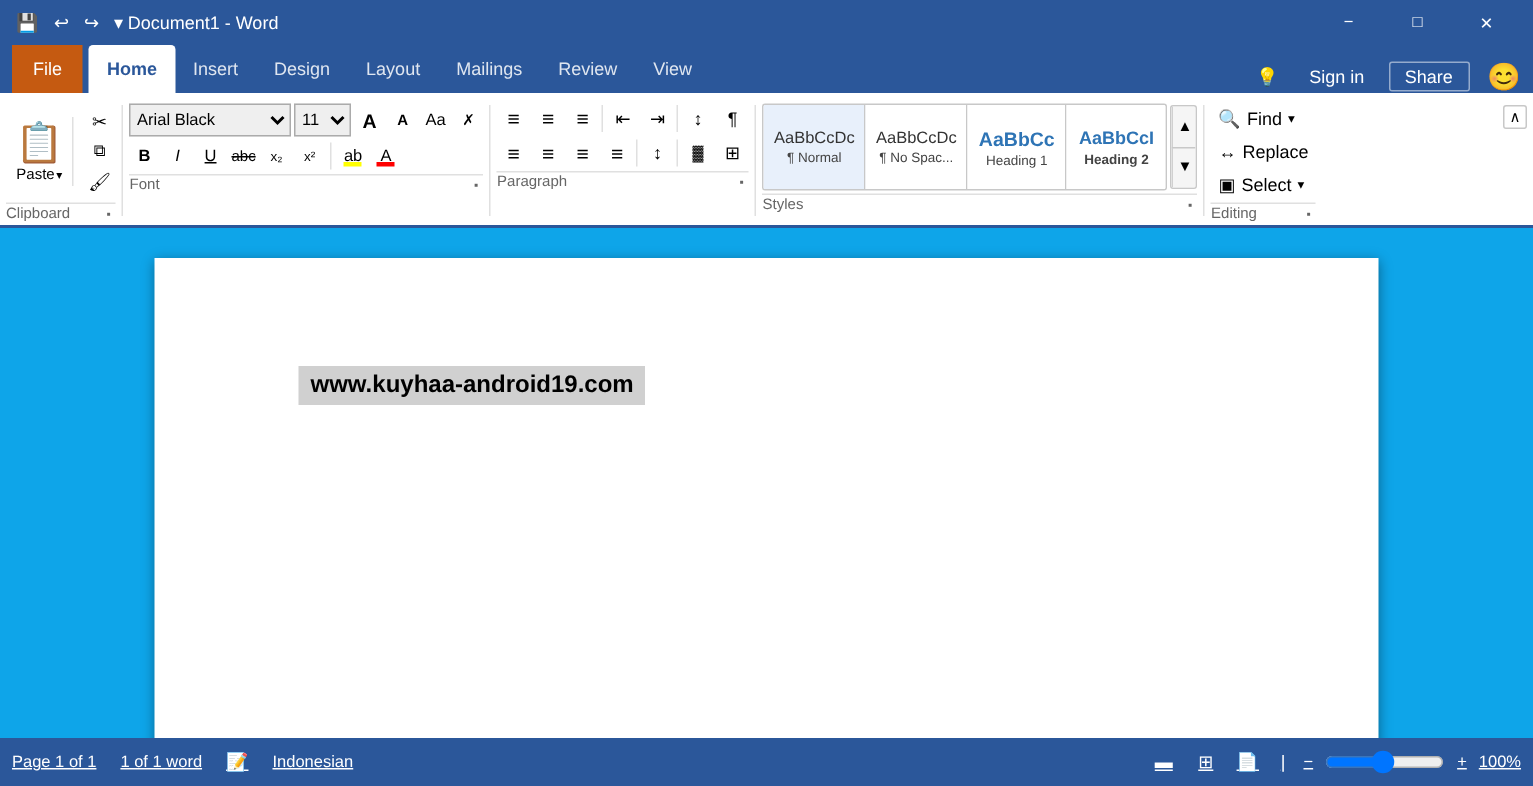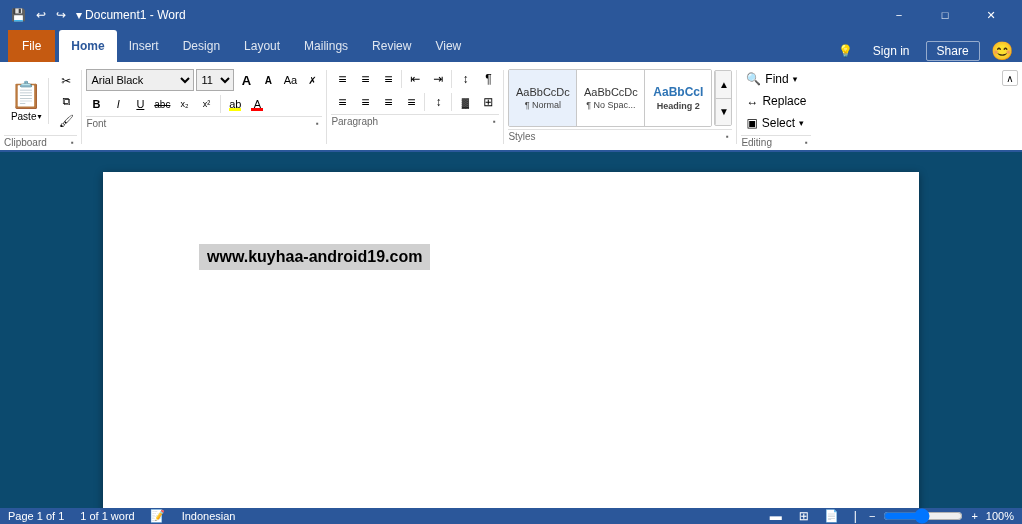--- a/index.html
+++ b/index.html
@@ -120,34 +120,34 @@
     .edit-btn {
       display: flex; align-items: center; gap: 4px;
       font-size: 12px; cursor: pointer; padding: 2px 4px;
       border: 1px solid transparent; border-radius: 2px; white-space: nowrap;
     }
     .edit-btn .arrow { font-size: 9px; }
 
     
     #status-bar {
       background: #2b579a;
-      height: 16px;
+      height: 32px;
       display: flex; align-items: center;
       padding: 0 8px;
       color: white;
       font-size: 11px;
-      position: fixed; bottom: 0; left: 0; right: 0;
+      position: fixed; bottom: 0; left: 0; right: 0; text-decoration: underline;
     }
     #status-bar .status-left { display: flex; gap: 16px; align-items: center; }
     #status-bar .status-right { margin-left: auto; display: flex; align-items: center; gap: 8px; }
     .view-btn { width: 20px; height: 20px; display: flex; align-items: center; justify-content: center; cursor: pointer; font-size: 12px; }
 
     
     #doc-area {
-      background: #0c4a6e;
+      background: #0ea5e9;
       height: calc(100vh - 30px - 32px - 72px - 24px);
       overflow: auto;
       display: flex; justify-content: center;
       padding: 20px;
     }
     #doc-page {
       background: white;
       width: 816px;
       min-height: 400px;
       box-shadow: 0 2px 8px rgba(0,0,0,0.4);
@@ -320,20 +320,24 @@
         <div class="style-item active" style="width:68px;height:56px;border-right:1px solid #c8c8c8;">
           <div style="font-size:11px;color:#333;">AaBbCcDc</div>
           <div style="font-size:9px;color:#444;margin-top:2px;">¶ Normal</div>
         </div>
 
         <div class="style-item" style="width:68px;height:56px;border-right:1px solid #c8c8c8;">
           <div style="font-size:11px;color:#333;">AaBbCcDc</div>
           <div style="font-size:9px;color:#444;margin-top:2px;">¶ No Spac...</div>
         </div>
 
+        <div class="style-item" style="width:66px;height:56px;border-right:1px solid #c8c8c8;">
+          <div style="font-size:13px;color:#2e74b5;font-weight:bold;">AaBbCc</div>
+          <div style="font-size:9px;color:#444;margin-top:2px;">Heading 1</div>
+        </div>
 
         <div class="style-item" style="width:66px;height:56px;font-weight:bold;">
           <div style="font-size:12px;color:#2e74b5;">AaBbCcI</div>
           <div style="font-size:9px;color:#444;margin-top:2px;">Heading 2</div>
         </div>
       </div>
       <div style="display:flex;flex-direction:column;height:56px;border:1px solid #c8c8c8;border-radius:2px;overflow:hidden;">
         <div class="style-scroll-btn">▲</div>
         <div class="style-scroll-btn" style="border-top:1px solid #c8c8c8;">▼</div>
       </div>

